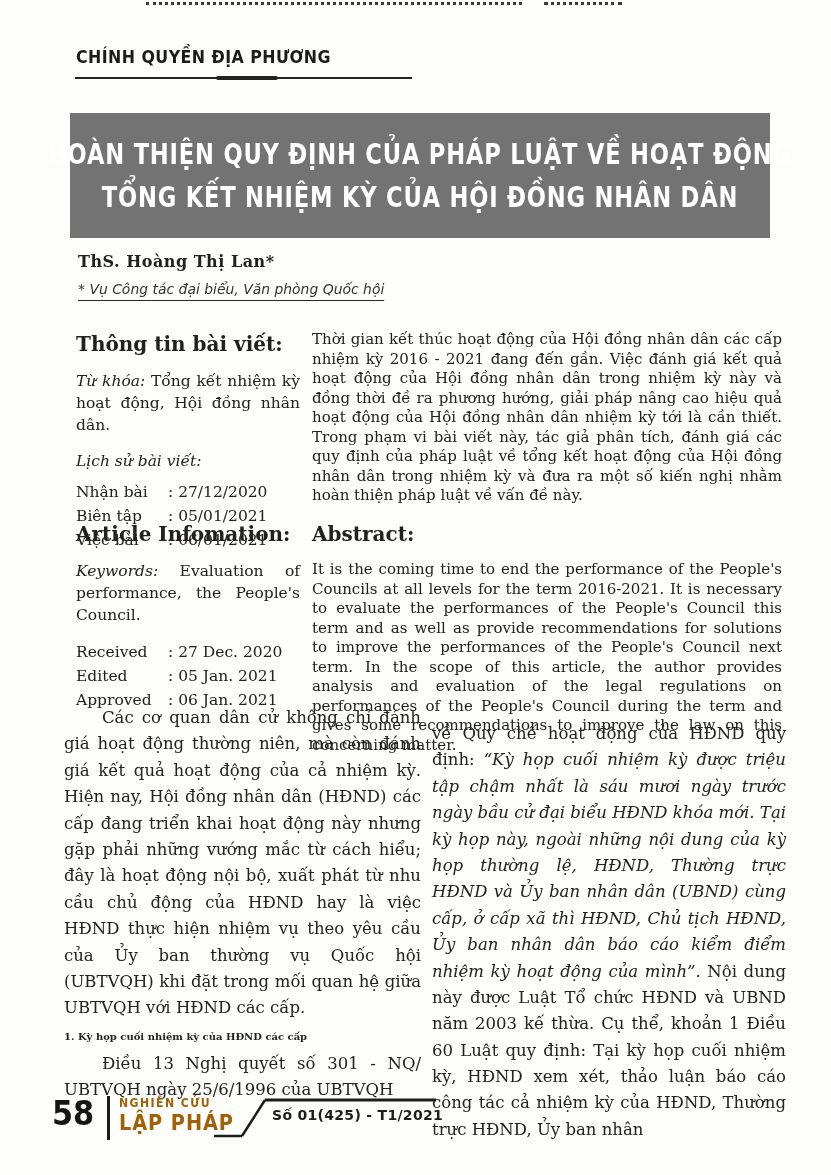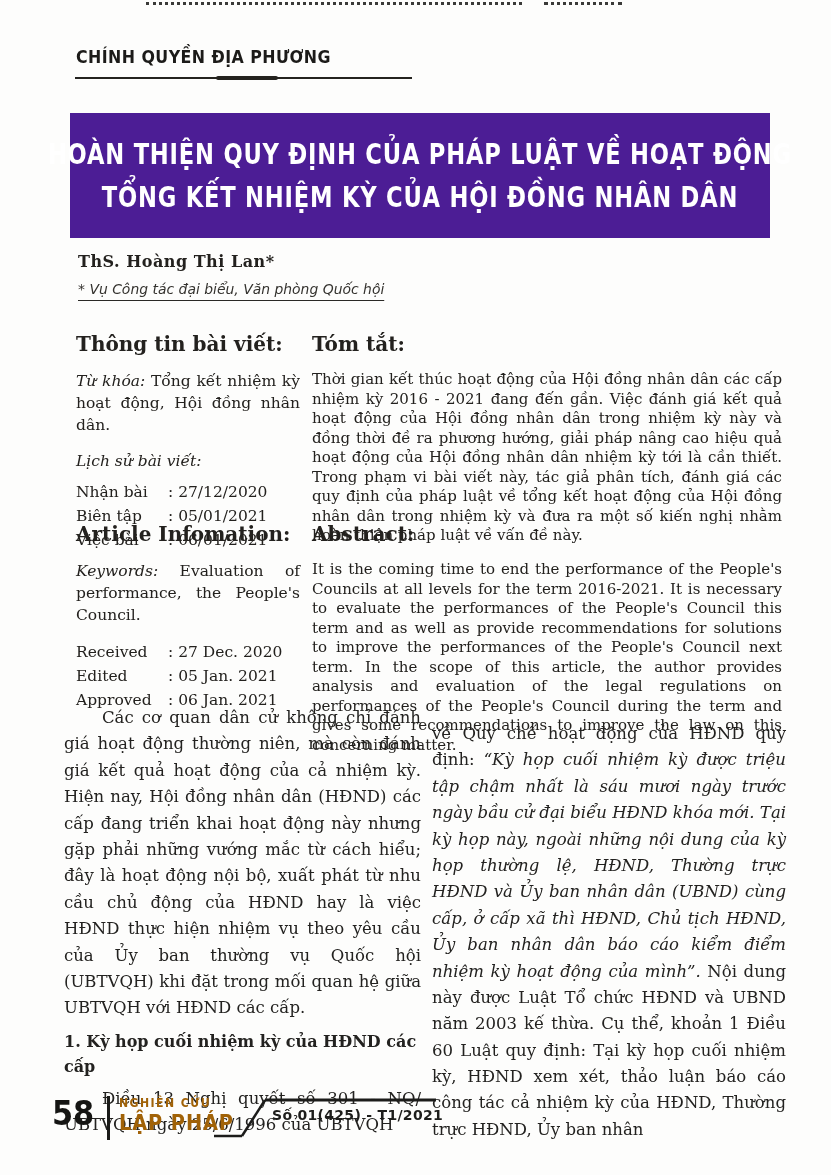--- a/index.html
+++ b/index.html
@@ -24,21 +24,21 @@
     font-weight:bold;font-size:18px;letter-spacing:.5px;
     transform:scaleX(.88);transform-origin:left center;
     color:#1c1b19;white-space:nowrap;
   }
   .section-underline{position:absolute;left:75px;top:77px;width:337px;height:2px;background:#24231f;}
   .section-underline-thick{position:absolute;left:216px;top:76px;width:62px;height:4px;background:#24231f;border-radius:2px;}
 
   
   .banner{
     position:absolute;left:70px;top:113px;width:700px;height:125px;
-    background:#4c1d95;
+    background:#737373;
     display:flex;flex-direction:column;align-items:center;justify-content:center;
     gap:9px;
   }
   .banner .line{
     font-family:"DejaVu Sans","Liberation Sans",sans-serif;
     font-weight:bold;font-size:29px;color:#ffffff;
     letter-spacing:1px;white-space:nowrap;
     transform:scaleX(.78);transform-origin:center;
   }
 
@@ -69,21 +69,21 @@
   
   .bodycol{
     position:absolute;top:705px;
     font-size:16.5px;line-height:1.6;text-align:justify;
     color:#232220;
   }
   .bodycol.left{left:64px;width:357px;}
   .bodycol.right{left:432px;width:354px;margin-top:16px;}
   .bodycol p{margin:0;}
   .bodycol p.indent{text-indent:38px;}
-  .bodycol h3{margin:7px 0 6px 0;font-size:16px;font-weight:bold;text-align:left;}
+  .bodycol h3{margin:7px 0 6px 0;font-size:10px;font-weight:bold;text-align:left;}
 
   
   .footer-pagenum{
     position:absolute;left:52px;top:1094px;
     font-family:"DejaVu Sans","Liberation Sans",sans-serif;
     font-weight:bold;font-size:33px;color:#151513;
     transform:scaleX(.92);transform-origin:left center;
   }
   .footer-vbar{position:absolute;left:107px;top:1096px;width:3px;height:44px;background:#1a1a18;}
   .footer-journal{position:absolute;left:119px;top:1096px;font-family:"DejaVu Sans","Liberation Sans",sans-serif;color:#a16207;}
@@ -128,21 +128,20 @@
       <span class="lbl">Biên tập</span>
       <span>: 05/01/2021</span>
     </div>
     <div class="row">
       <span class="lbl">Việc bài</span>
       <span>: 06/01/2021</span>
     </div>
   </div>
 
   <div class="meta meta-right-vi">
-    <h4>Tóm tắt:</h4>
     <p class="abstract-text">Thời gian kết thúc hoạt động của Hội đồng nhân dân các cấp nhiệm kỳ 2016 - 2021 đang đến gần. Việc đánh giá kết quả hoạt động của Hội đồng nhân dân trong nhiệm kỳ này và đồng thời đề ra phương hướng, giải pháp nâng cao hiệu quả hoạt động của Hội đồng nhân dân nhiệm kỳ tới là cần thiết. Trong phạm vi bài viết này, tác giả phân tích, đánh giá các quy định của pháp luật về tổng kết hoạt động của Hội đồng nhân dân trong nhiệm kỳ và đưa ra một số kiến nghị nhằm hoàn thiện pháp luật về vấn đề này.</p>
   </div>
 
   <div class="meta meta-left-en">
     <h4>Article Infomation:</h4>
     <p class="kw"><i>Keywords:</i> <span>Evaluation of performance, the People's Council.</span></p>
     <div class="row">
       <span class="lbl">Received</span>
       <span>: 27 Dec. 2020</span>
     </div>

